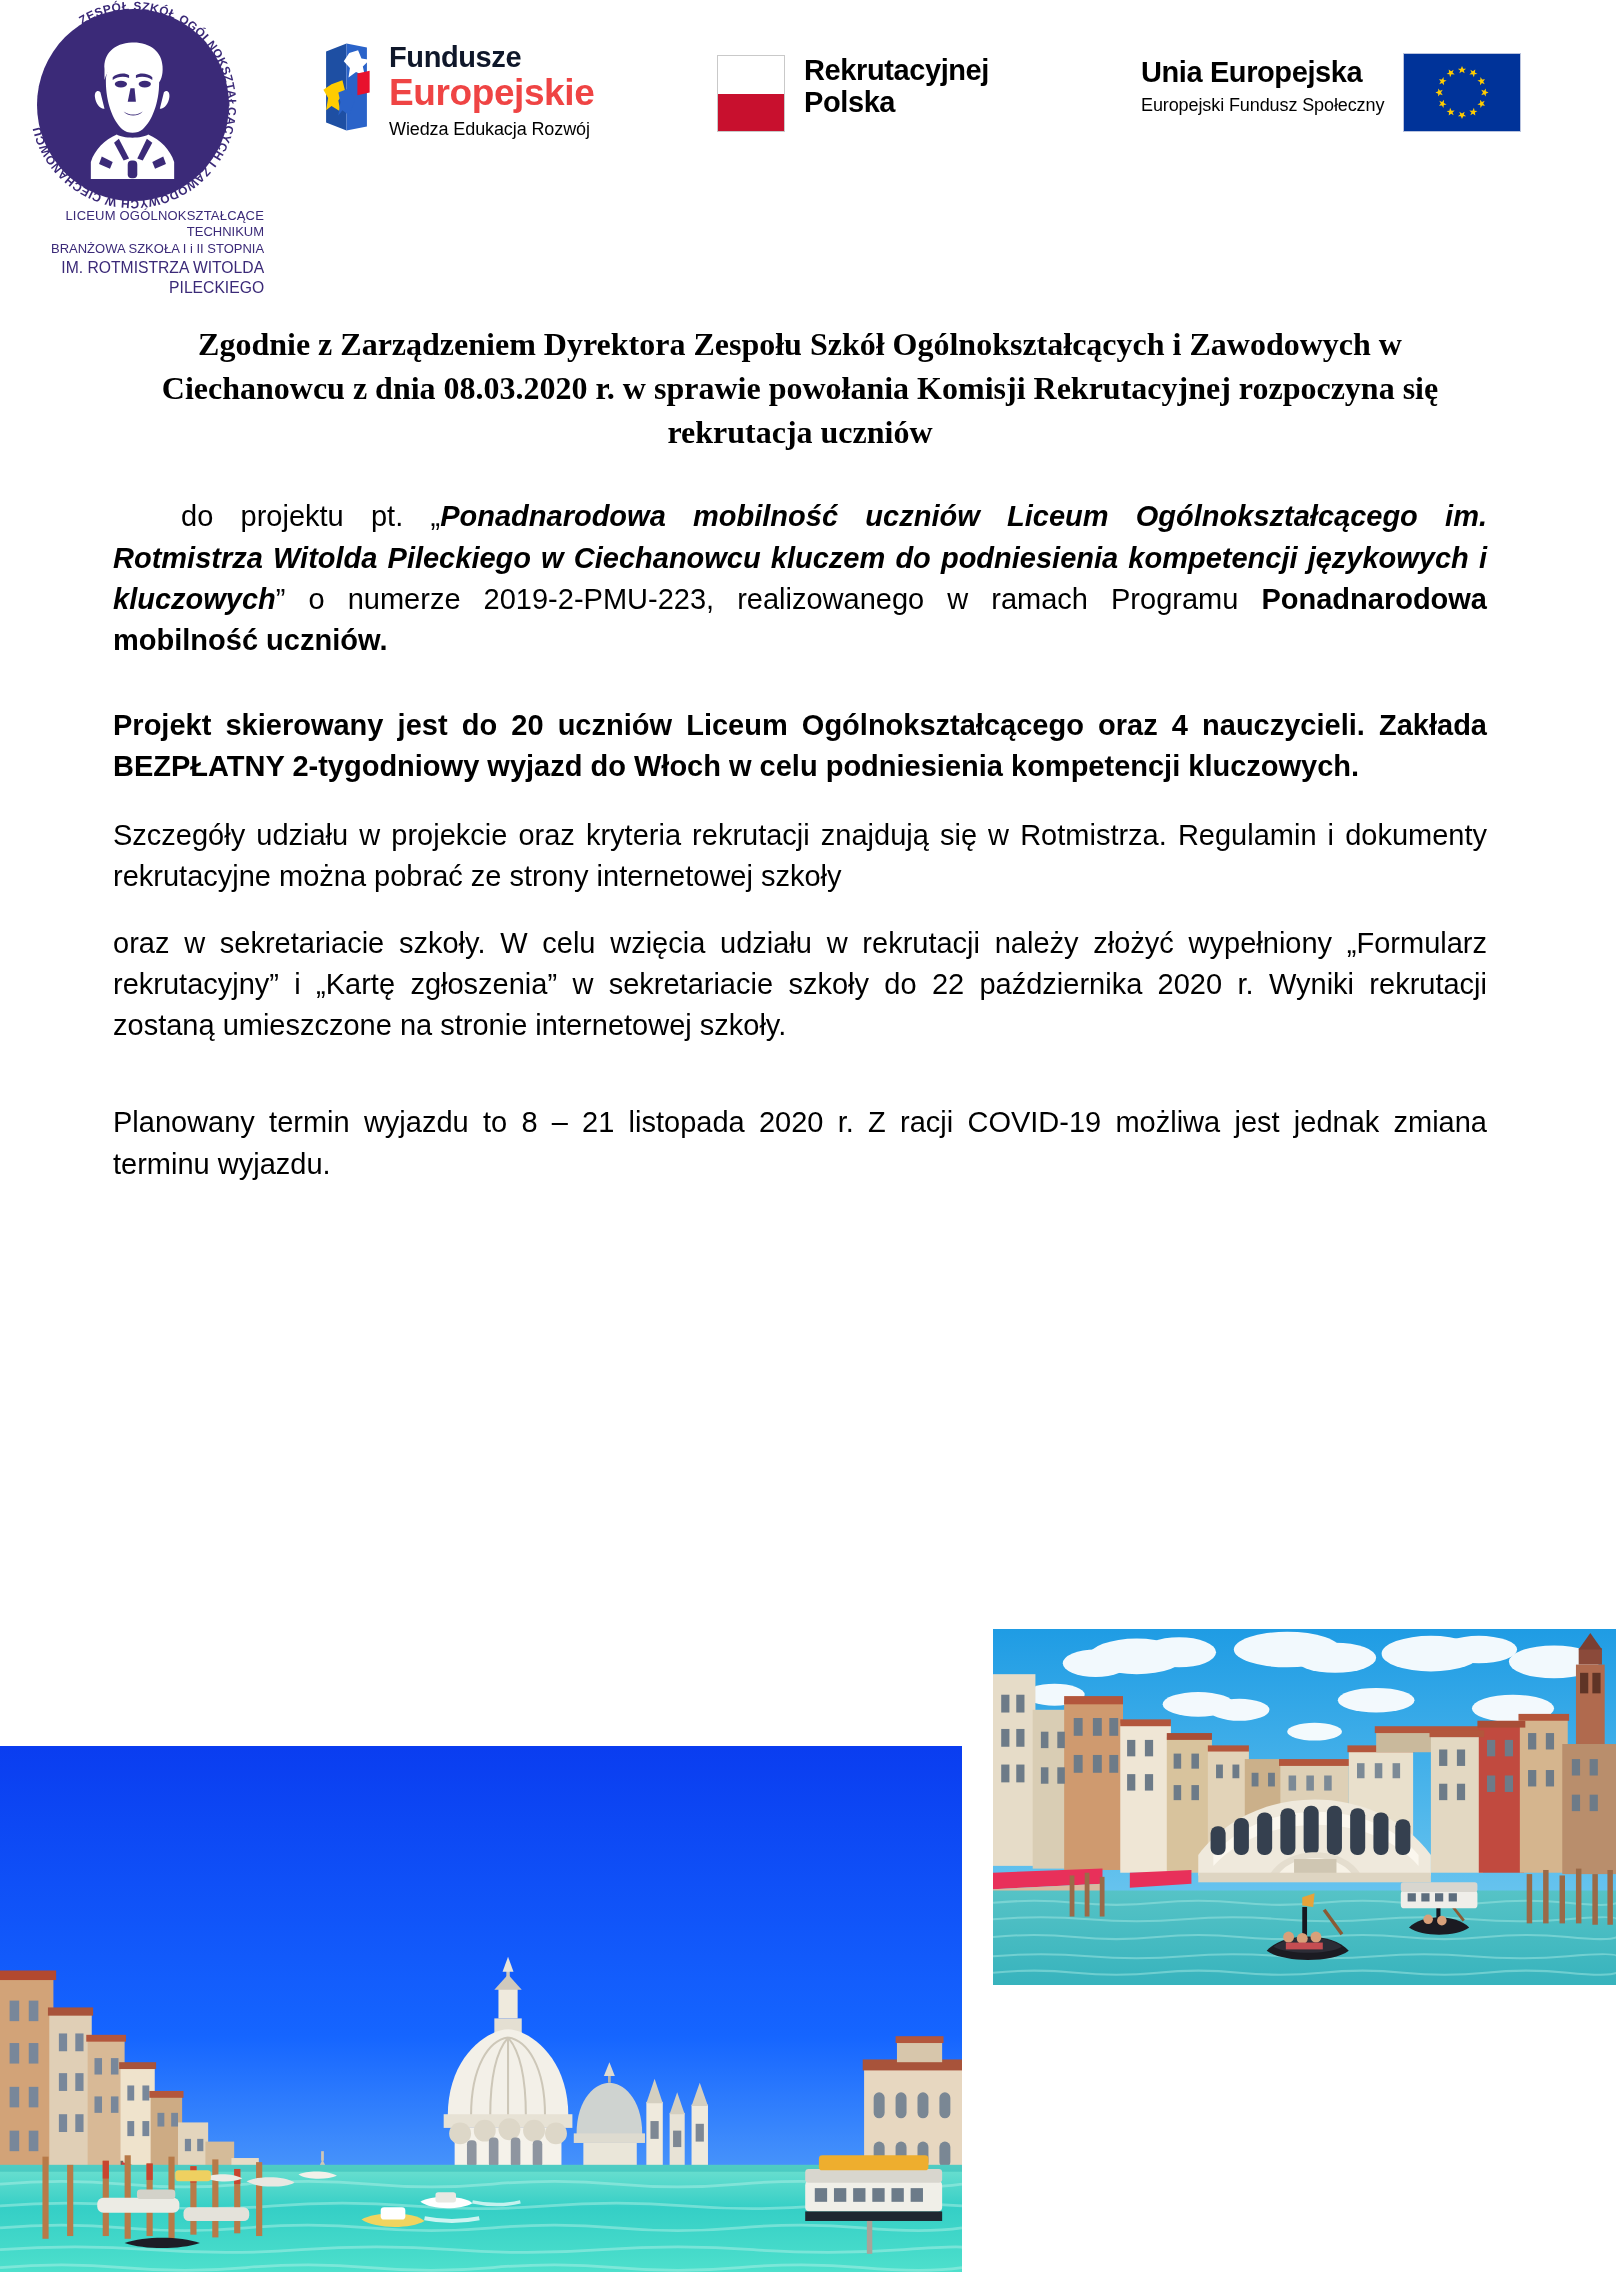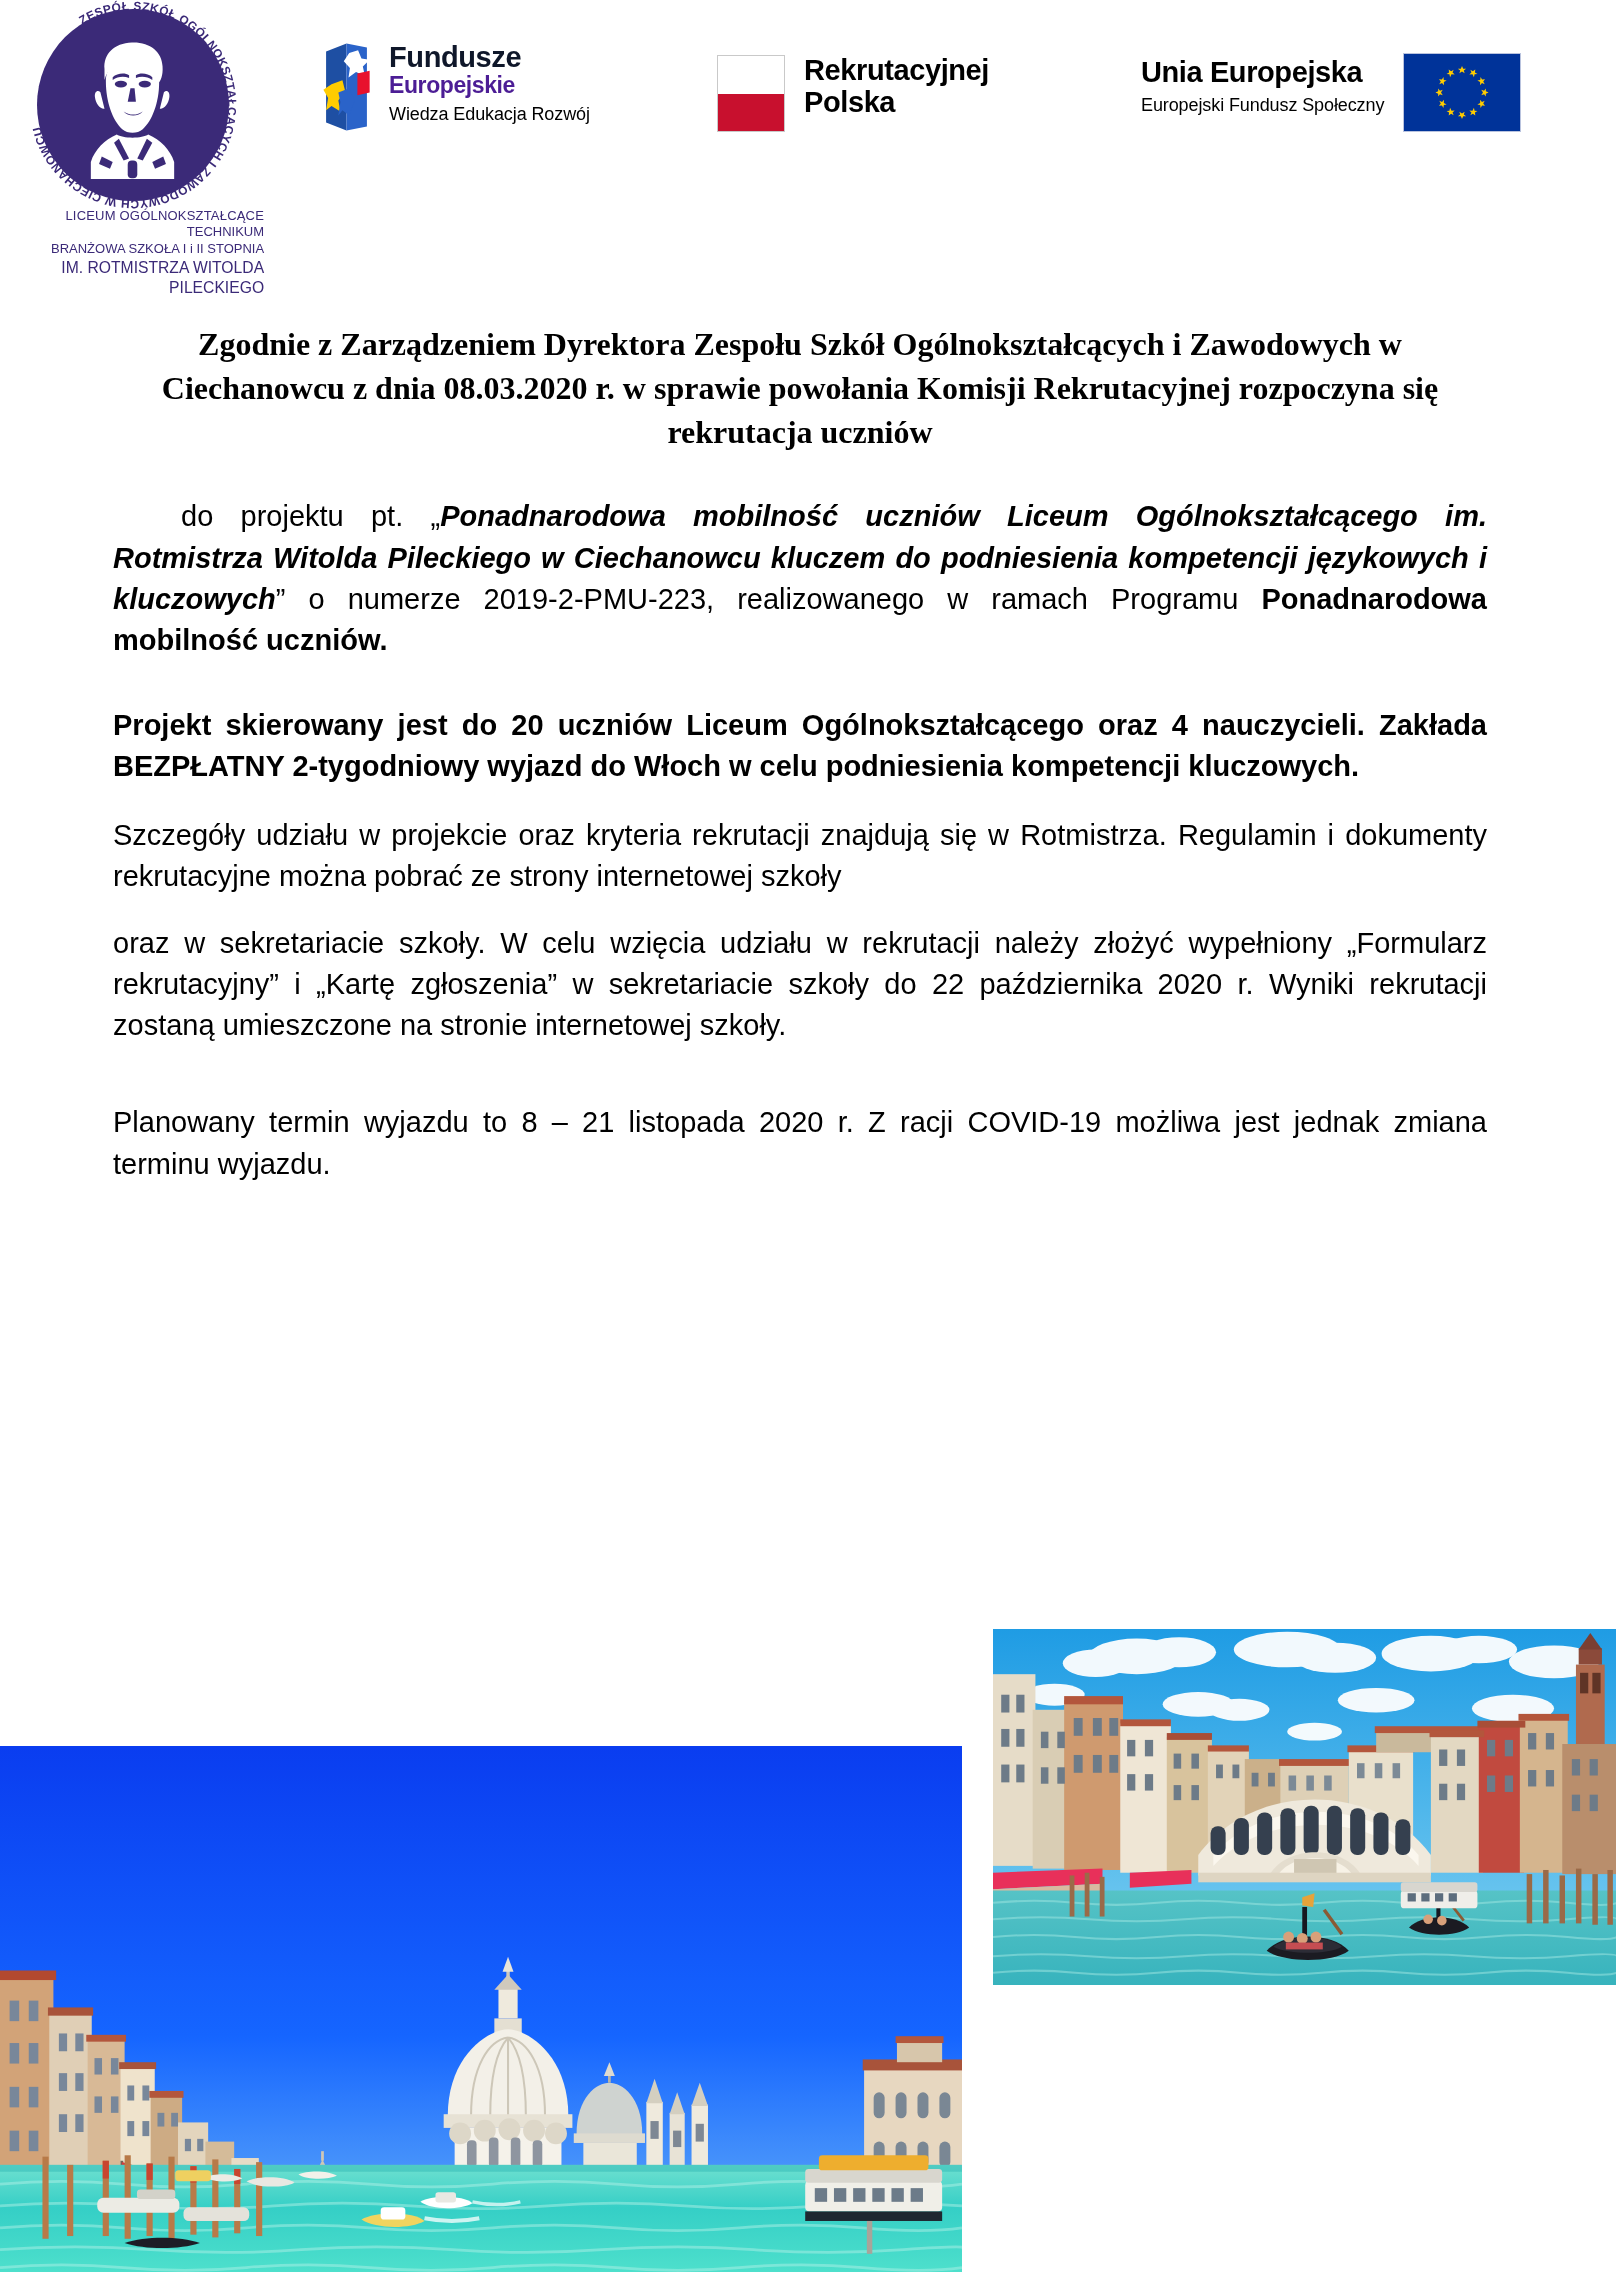--- a/index.html
+++ b/index.html
@@ -57,21 +57,21 @@
   .crest-l1 { font-size: 13px; letter-spacing: 0.2px; }
   .crest-l2 { font-size: 13px; }
   .crest-l3 { font-size: 13px; }
   .crest-l4 { font-size: 15.7px; }
 
   
   .fe-logo { position: absolute; left: 322px; top: 42px; display: flex; align-items: flex-start; }
   .fe-mark { width: 49px; height: 90px; position: relative; }
   .fe-text { margin-left: 18px; }
   .fe-t1 { font-size: 29px; font-weight: bold; line-height: 1.08; color: #0f172a; letter-spacing: -0.4px;}
-  .fe-t2 { font-size: 23px; font-weight: bold; line-height: 1.08; color: #4c1d95; letter-spacing: -0.4px;}
+  .fe-t2 { font-size: 37px; font-weight: bold; line-height: 1.08; color: #ef4444; letter-spacing: -0.4px;}
   .fe-t3 { font-size: 18px; color: #000; margin-top: 5.5px; letter-spacing: -0.1px;}
 
   
   .rp-logo { position: absolute; left: 717px; top: 55px; display: flex; align-items: flex-start; }
   .rp-flag { width: 68px; height: 77px; border: 0.7px solid #c9c9c9; }
   .rp-flag .w { height: 50%; background: #ffffff; }
   .rp-flag .r { height: 50%; background: #c8102e; }
   .rp-text { margin-left: 19px; }
   .rp-t1 { font-size: 29px; font-weight: bold; line-height: 1.10; color: #000; letter-spacing: -0.4px;}
   .rp-t2 { font-size: 29px; font-weight: bold; line-height: 1.10; color: #000; letter-spacing: -0.4px;}

